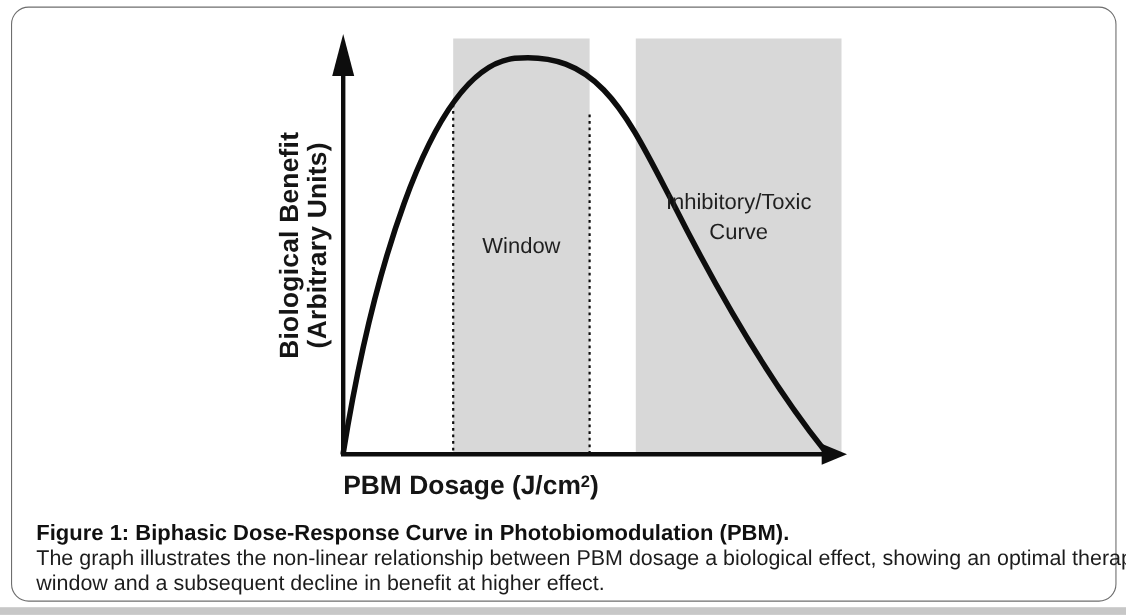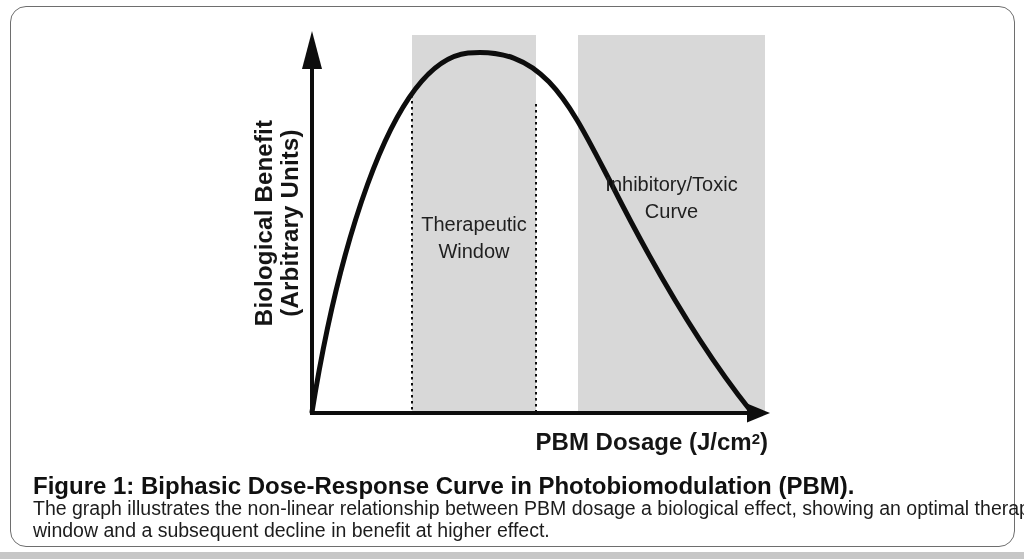--- a/index.html
+++ b/index.html
@@ -5,27 +5,27 @@
   html,body{margin:0;padding:0;background:#ffffff;}
   body{font-family:"Liberation Sans","DejaVu Sans",sans-serif;color:#151515;}
   #stage{position:relative;width:1024px;height:559px;background:#ffffff;overflow:hidden;}
   .frame{position:absolute;left:10px;top:6px;width:1003px;height:539px;
          border:1.5px solid #6e6e6e;border-radius:16px;background:#ffffff;}
   .scan-strip{position:absolute;left:0;top:552px;width:1024px;height:7px;background:#bdbdbd;opacity:.85;}
   svg{position:absolute;left:0;top:0;}
   .txt{position:absolute;white-space:nowrap;}
   .ylabel{left:277px;top:223px;transform:translate(-50%,-50%) rotate(-90deg);
           font-weight:bold;font-size:24px;line-height:1.1;text-align:center;letter-spacing:.2px;}
-  .xlabel{left:312px;top:428px;width:456px;text-align:right;font-weight:bold;font-size:24px;}
+  .xlabel{left:312px;top:428px;width:456px;text-align:left;font-weight:bold;font-size:24px;}
   .xlabel sup{font-size:15px;vertical-align:6px;}
   .zone-label{position:absolute;text-align:center;font-size:20px;line-height:1.35;color:#1f1f1f;}
   .zone-therapeutic{left:412px;top:211px;width:124px;}
   .zone-inhibitory{left:578px;top:171px;width:187px;}
   .caption{position:absolute;left:33px;top:473px;width:960px;white-space:nowrap;}
-  .caption-title{font-weight:bold;font-size:24px;line-height:25px;color:#101010;}
+  .caption-title{font-weight:bold;font-size:20px;line-height:25px;color:#101010;}
   .caption-line{font-size:19.5px;line-height:21.5px;color:#1c1c1c;}
 </style>
 </head>
 <body>
 
 <div id="stage">
 
   <div class="frame"></div>
 
   <svg width="1024" height="559" viewBox="0 0 1024 559">
@@ -45,21 +45,20 @@
   </svg>
 
   <div class="txt ylabel">
     <div>Biological Benefit</div>
     <div>(Arbitrary Units)</div>
   </div>
 
   <div class="txt xlabel"><span>PBM Dosage (J/cm</span><sup>2</sup><span>)</span></div>
 
   <div class="zone-label zone-therapeutic">
-    <div>Therapeutic</div>
     <div>Window</div>
   </div>
   <div class="zone-label zone-inhibitory">
     <div>Inhibitory/Toxic</div>
     <div>Curve</div>
   </div>
 
   <div class="caption">
     <div class="caption-title">Figure 1: Biphasic Dose-Response Curve in Photobiomodulation (PBM).</div>
     <div class="caption-line">The graph illustrates the non-linear relationship between PBM dosage a biological effect, showing an optimal therapeutic</div>

